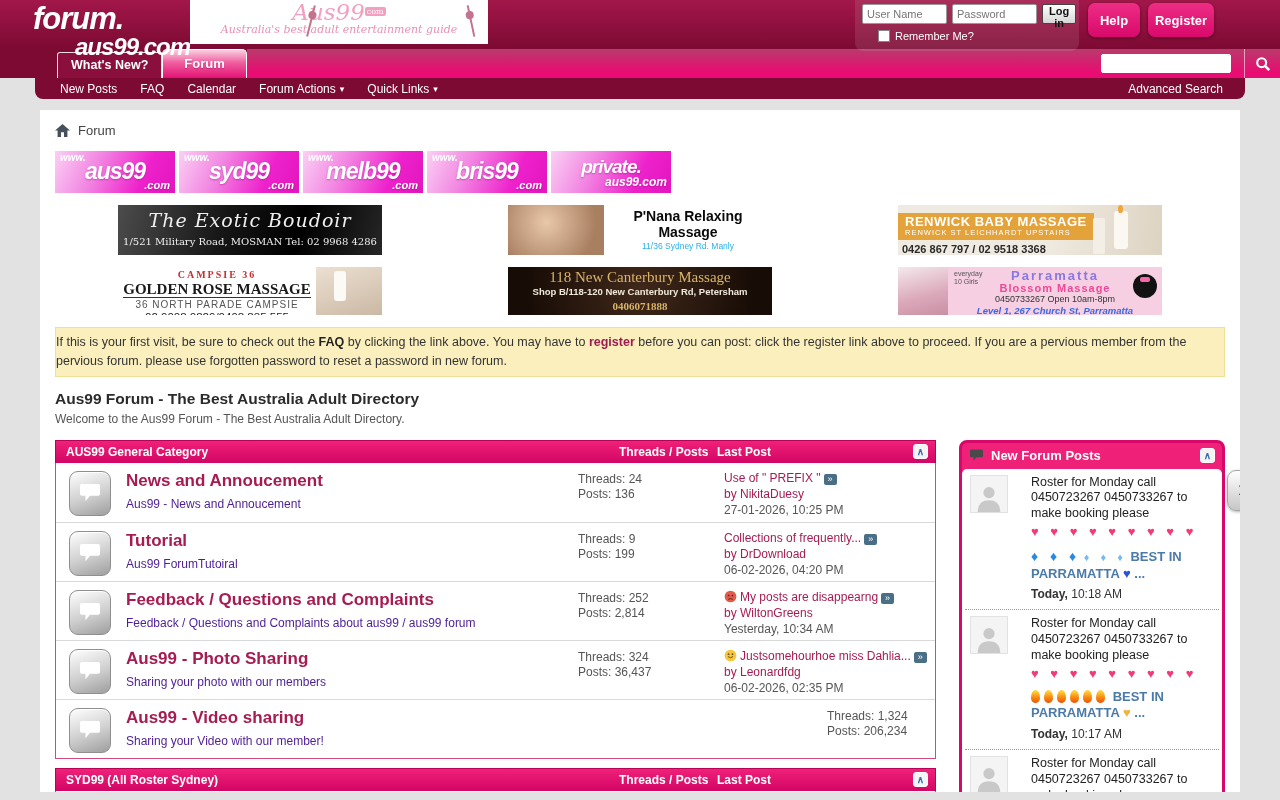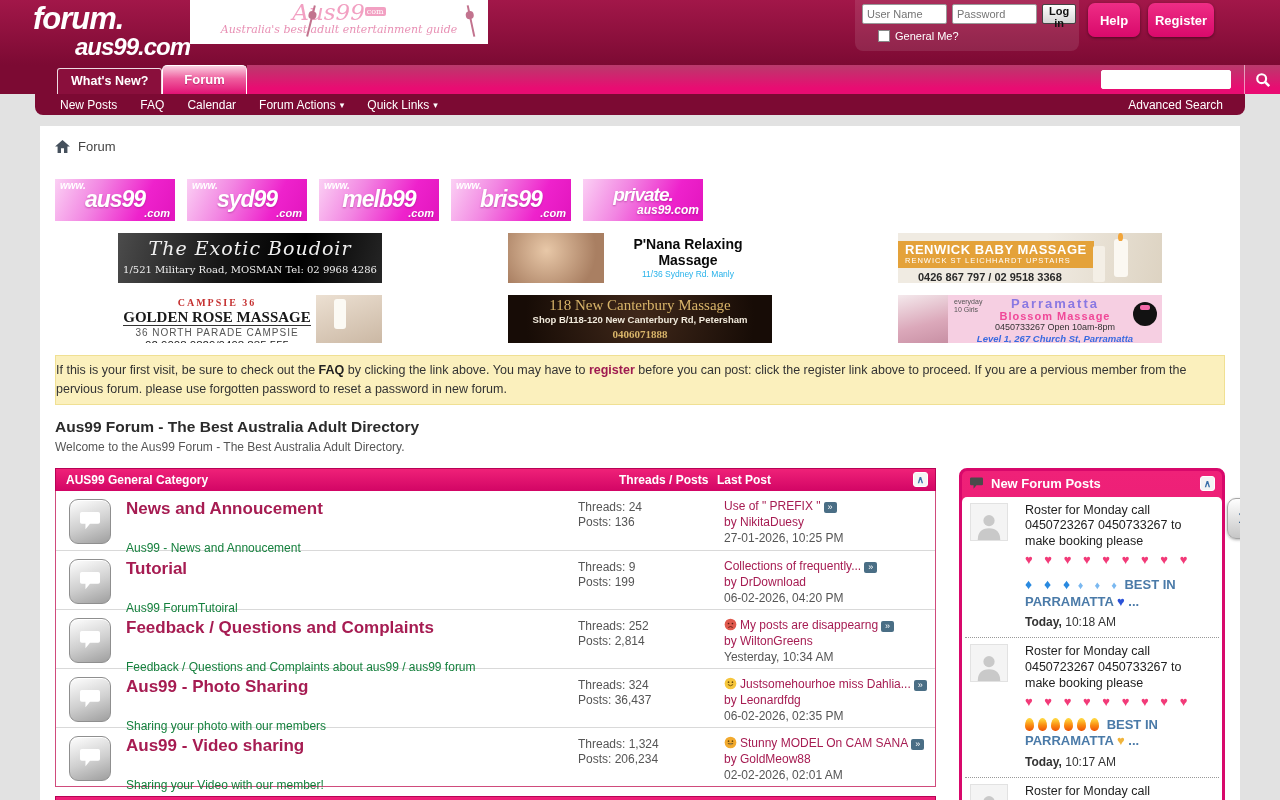--- a/index.html
+++ b/index.html
@@ -1,19 +1,19 @@
 <!DOCTYPE html>
 <html><head>
 <meta charset="utf-8">
 <style>
   *{margin:0;padding:0;box-sizing:border-box}
   html,body{width:1280px;height:800px;overflow:hidden}
   body{background:#e2e2e2;font-family:"Liberation Sans",sans-serif}
   
-  .hdr-top{position:relative;height:65px;background:linear-gradient(180deg,#a21749,#7c0a33)}
+  .hdr-top{position:relative;height:49px;background:linear-gradient(180deg,#a21749,#7c0a33)}
   .logo{position:absolute;left:33px;top:3px;color:#fff;font-style:italic;font-weight:bold;line-height:1}
   .logo .l1{display:block;font-size:31px;letter-spacing:-1px}
   .logo .l2{display:block;font-size:24px;margin:1px 0 0 42px;letter-spacing:-1px}
   .hdr-banner{position:absolute;left:190px;top:0;width:298px;height:44px;background:#fff;text-align:center;overflow:hidden}
   .hb-title{font-family:"DejaVu Serif",serif;font-style:italic;font-size:23px;color:#f2a0c2;line-height:22px;margin-top:1px}
   .hb-com{font-size:8px;color:#fff;background:#f2a0c2;padding:0 2px;border-radius:2px;vertical-align:6px;font-style:normal}
   .hb-tag{font-family:"DejaVu Serif",serif;font-style:italic;font-size:11px;color:#e890b4;line-height:13px}
   .dancer{position:absolute;top:5px;width:2px;height:32px;background:#c2738e}
   .dancer.d1{left:120px;transform:rotate(14deg)}
   .dancer.d2{right:16px;transform:rotate(-12deg)}
@@ -34,21 +34,21 @@
   .nav-rest{flex:1;background:linear-gradient(#b93a6c,#e90c72 80%);display:flex;align-items:center;justify-content:flex-end}
   .search-input{width:130px;height:19px;border:1px solid #fff;border-radius:2px;margin-right:13px;font-size:12px;padding:0 4px}
   .search-btn{width:36px;height:29px;background:transparent;border:0;border-left:1px solid rgba(255,255,255,.55);display:flex;align-items:center;justify-content:center}
   .hdr-subnav{height:21px;margin:0 35px;background:#7c0a33;border-radius:0 0 8px 8px;display:flex;align-items:center;gap:23px;color:#fff;font-size:12px;padding:0 22px 0 25px}
   .hdr-subnav .adv{margin-left:auto}
   .hdr-subnav span{cursor:default}
   .arr{font-size:9px;margin-left:4px;vertical-align:1px}
   
   .content{margin:11px 40px 0;background:#fff;padding:13px 15px 0;height:682px;overflow:hidden;position:relative}
   .breadcrumb{display:flex;align-items:center;gap:8px;color:#444;font-size:13px}
-  .site-banners{display:flex;gap:12px;margin-top:25px}
+  .site-banners{display:flex;gap:4px;margin-top:13px}
   .sb{width:120px;height:42px;position:relative;background:linear-gradient(115deg,#fbd0f4 0%,#f285e2 35%,#ee22cc 72%,#e215be 100%);color:#fff;font-style:italic;font-weight:bold;overflow:hidden}
   .sb-pre{position:absolute;left:5px;top:1px;font-size:10px}
   .sb-name{position:absolute;left:0;right:0;top:7px;text-align:center;font-size:23px;letter-spacing:-1px;text-shadow:0 1px 2px rgba(130,0,105,.4)}
   .sb-suf{position:absolute;right:5px;bottom:2px;font-size:11px;text-shadow:0 1px 2px rgba(130,0,105,.4)}
   .sb.private .sb-name{font-size:19px;top:5px}
   .sb.private .sb-suf{font-size:12px;right:4px;bottom:4px}
   .ads-row{position:relative;margin-top:12px;height:50px}
   .ads-row.r2{height:48px}
   .ad{position:absolute;top:0;width:264px;height:100%;overflow:hidden}
   .ad.p1{left:63px}.ad.p2{left:453px}.ad.p3{left:843px}
@@ -58,21 +58,21 @@
   .adB{background:#fff;display:flex}
   .adB-photo{width:96px;height:100%;background:radial-gradient(circle at 40% 35%,#e8c8a8,#a97f62 75%)}
   .adB-tx{flex:1;text-align:center;padding-top:3px}
   .adB-t{font-size:14px;font-weight:bold;color:#0a0a0a}
   .adB-a{font-size:8.5px;color:#28b2ea;margin-top:1px}
   .adB-p{font-size:13px;font-weight:bold;color:#e81878;margin-top:2px}
   .adC{background:linear-gradient(100deg,#f0ebe2 55%,#ddd3c2)}
   .adC-tag{display:inline-block;background:#e4a23a;color:#fff;padding:2px 7px 3px;margin-top:8px}
   .adC-t{font-size:13px;font-weight:bold;letter-spacing:.5px;line-height:13px}
   .adC-s{font-size:7.5px;letter-spacing:1px;line-height:9px}
-  .adC-p{font-size:11px;font-weight:bold;color:#2a2a2a;margin:3px 0 0 20px}
+  .adC-p{font-size:11px;font-weight:bold;color:#2a2a2a;margin:3px 0 0 4px}
   .candle{position:absolute;right:34px;top:6px;width:14px;height:38px;background:#fbf8f2;border-radius:3px;box-shadow:-22px 6px 0 -1px #f4efe6}
   .candle i{position:absolute;top:-6px;left:4px;width:5px;height:8px;background:#f2a53a;border-radius:50% 50% 45% 45%}
   .adD{background:#fff;display:flex}
   .adD-tx{flex:1;text-align:center;padding-top:2px}
   .adD-tag{font-family:"Liberation Serif",serif;font-size:10px;font-weight:bold;color:#c53030;letter-spacing:2px}
   .adD-t{font-family:"Liberation Serif",serif;font-size:15px;font-weight:bold;color:#191919;display:inline-block;border-bottom:1px solid #333;line-height:16px}
   .adD-s{font-size:10px;color:#555;letter-spacing:1px;margin-top:1px}
   .adD-p{font-size:11.5px;color:#222;margin-top:1px}
   .adD-photo{width:66px;height:100%;background:linear-gradient(160deg,#ece0d2,#cbb8a4);position:relative}
   .adD-photo i{position:absolute;left:18px;top:4px;width:12px;height:30px;background:#fcfaf4;border-radius:3px}
@@ -104,34 +104,34 @@
   .ch-threads{width:98px}
   .ch-last{flex:1}
   .clps{width:15px;height:15px;background:#f4f4f4;border:1px solid #fff;border-radius:3px;color:#3a6ea8;font-size:10px;line-height:13px;text-align:center;font-weight:bold;flex-shrink:0}
   .cat-body{border:1px solid #d04b7c;border-top:0;background:#fff}
   .frow{display:flex;height:59px;padding-top:8px;border-top:1px solid #d9d9d9}
   .frow:first-child{border-top:0}
   .f-icon{width:70px;padding-left:13px}
   .tile{width:42px;height:45px;border-radius:9px;background:linear-gradient(160deg,#fff,#cfcfcf 55%,#9e9e9e);border:1px solid #8f8f8f;box-shadow:inset 0 1px 0 #fff;display:flex;align-items:center;justify-content:center}
   .f-main{flex:1;padding-right:6px}
   .f-title{font-size:17px;font-weight:bold;color:#a61c52}
-  .f-desc{font-size:12px;color:#15803d;margin-top:22px}
+  .f-desc{font-size:12px;color:#4c1d95;margin-top:6px}
   .f-stats{width:108px;font-size:12px;color:#555;line-height:15px;padding-top:1px}
   .f-last{width:211px;margin-left:38px;font-size:12px;line-height:15px}
   .fl-t{color:#a61c52}
   .go{display:inline-block;width:13px;height:11px;background:#4a6e85;border-radius:2px;color:#fff;font-size:9px;line-height:10px;text-align:center;margin-left:3px}
   .fl-by{color:#a61c52;margin-top:1px}
   .fl-d{color:#555;margin-top:1px}
   .emo{vertical-align:-2px;margin-right:3px}
   
   .sidebar{width:266px;flex-shrink:0;position:relative}
   .sb-frame{border:3px solid #d8086b;border-radius:8px;background:linear-gradient(#ef2178,#d20565);overflow:hidden}
   .sbh{height:26px;display:flex;align-items:center;gap:7px;padding:0 7px;color:#fff;font-weight:bold;font-size:13px}
   .sbb{background:#fff;border-radius:5px;min-height:560px;padding:0 3px}
-  .spost{display:flex;gap:17px;padding:6px 5px 7px;border-top:1px dotted #999}
+  .spost{display:flex;gap:23px;padding:6px 5px 7px;border-top:1px dotted #999}
   .spost:first-child{border-top:0}
   .av{width:38px;height:38px;background:#f4f4f4;border:1px solid #e2e2e2;flex-shrink:0;display:flex;align-items:flex-end;justify-content:center;overflow:hidden}
   .sp-tx{font-size:12.5px;color:#222;line-height:1.25}
   .hearts{display:block;color:#f23a78;font-size:13px;letter-spacing:4px;margin-top:3px}
   .best-line{margin-top:6px;color:#4a7aa8;font-weight:bold;font-size:13px;line-height:1.3}
   .dmd-b{color:#2a8ae0;font-size:14px;letter-spacing:4px}
   .dmd-s{color:#7ab8f0;font-size:11px;letter-spacing:4px}
   .flame{display:inline-block;width:9px;height:13px;margin:0 4px -2px 0;background:linear-gradient(180deg,#ffd23a 10%,#fa8c12 55%,#ef5206);border-radius:50% 50% 46% 46%/62% 62% 38% 38%}
   .th{font-size:13px}
   .th.blue{color:#2a52d8}
@@ -159,21 +159,21 @@
         </span>
     </div>
     <div class="login-wrap">
       <div class="login-row">
         <input type="text" placeholder="User Name" style="">
         <input type="text" placeholder="Password" style="">
         <button class="btn-login">Log in</button>
       </div>
       <div class="remember">
         <span class="cb"></span>
-        <span>General Me?</span>
+        <span>Remember Me?</span>
       </div>
     </div>
     <button class="pinkbtn btn-help">Help</button>
     <button class="pinkbtn btn-reg">Register</button>
   </div>
 
   <div class="hdr-nav">
     <div class="nav-sp"></div>
     <div class="tab-wn">What's New?</div>
     <div class="tab-forum">Forum</div>
@@ -422,30 +422,20 @@
             </div>
               </div>
             <div class="f-main">
               <div class="f-title">Aus99 - Video sharing</div>
               <div class="f-desc">Sharing your Video with our member!</div>
             </div>
             <div class="f-stats">
               <div>Threads: 1,324</div>
               <div>Posts: 206,234</div>
             </div>
-            <div class="f-last">
-              <div><svg class="emo" width="13" height="13" viewBox="0 0 20 20">
-                    <circle cx="10" cy="10" r="9" fill="#f2aa2e"></circle>
-                    <circle cx="7" cy="8" r="1.3" fill="#6a4a08"></circle>
-                    <circle cx="13" cy="8" r="1.3" fill="#6a4a08"></circle>
-                    <path d="M6 11.5 Q10 15 14 11.5 Z" fill="#fff" stroke="#6a4a08" stroke-width="1"></path>
-                  </svg><span class="fl-t">Stunny MODEL On CAM SANA</span><span class="go">»</span></div>
-              <div class="fl-by">by GoldMeow88</div>
-              <div class="fl-d">02-02-2026, 02:01 AM</div>
-            </div>
           </div>
 
         </div>
       </section>
 
       <section class="cat">
         <div class="cat-head">
           <span class="ch-title">SYD99 (All Roster Sydney)</span>
           <span class="ch-threads">Threads / Posts</span>
           <span class="ch-last">Last Post</span>

